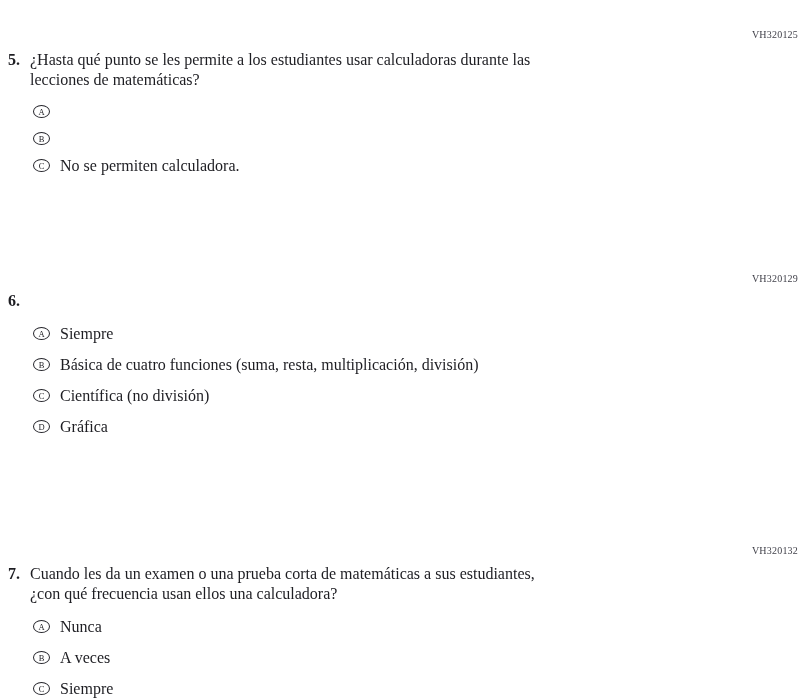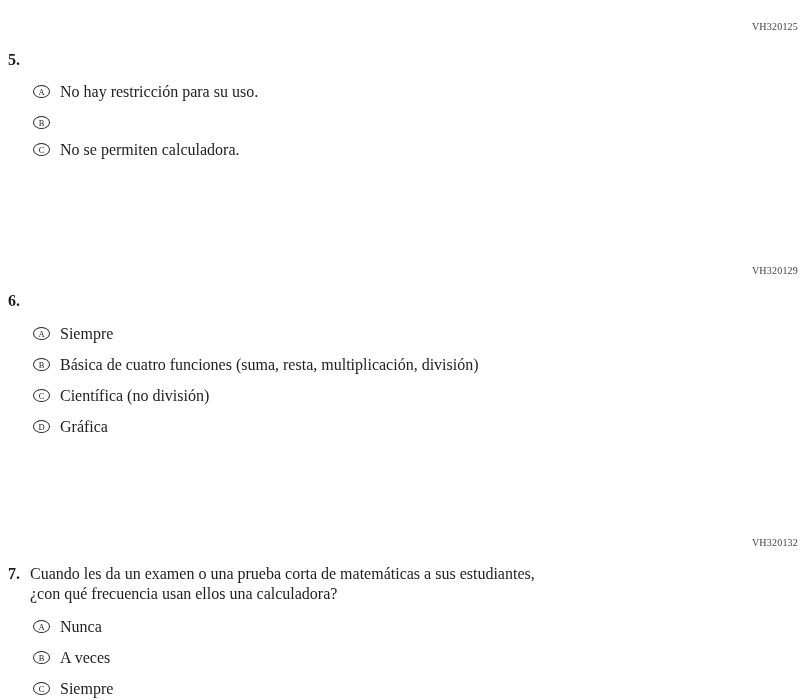--- a/index.html
+++ b/index.html
@@ -7,21 +7,21 @@
     width:806px; height:700px;
     background:#ffffff;
     font-family:"Liberation Serif","DejaVu Serif",serif;
     color:#1d1d22;
     overflow:hidden;
     position:relative;
   }
   .page { position:absolute; top:0; left:0; width:806px; height:700px; background:#ffffff; }
   .qsec { position:absolute; left:0; width:100%; }
   .code {
-    position:absolute; top:0; right:8px;
+    position:absolute; top:8px; right:8px;
     font-size:10px; line-height:12px;
     color:#41414a; letter-spacing:0.2px;
   }
   .qrow { display:flex; padding-left:8px; }
   .qnum {
     flex:none; width:22px;
     font-weight:bold; font-size:16px; line-height:20px;
   }
   .qtext { }
   .qline { font-size:16px; line-height:20px; white-space:nowrap; }
@@ -50,27 +50,30 @@
 </style>
 </head>
 <body>
 
 <div class="page">
 
   <section class="qsec s1">
     <div class="code">VH320125</div>
     <div class="qrow">
       <div class="qnum">5.</div>
+      <div class="qtext">
+        <div class="qline">¿Hasta qué punto se les permite a los estudiantes usar calculadoras durante las</div>
+        <div class="qline">lecciones de matemáticas?</div>
+      </div>
     </div>
     <div class="opts">
       <div class="opt">
         <span class="bubble">
             <span class="blet">A</span>
           </span>
-        <span class="olabel">No hay restricción para su uso.</span>
       </div>
       <div class="opt">
         <span class="bubble">
             <span class="blet">B</span>
           </span>
       </div>
       <div class="opt">
         <span class="bubble">
             <span class="blet">C</span>
           </span>

